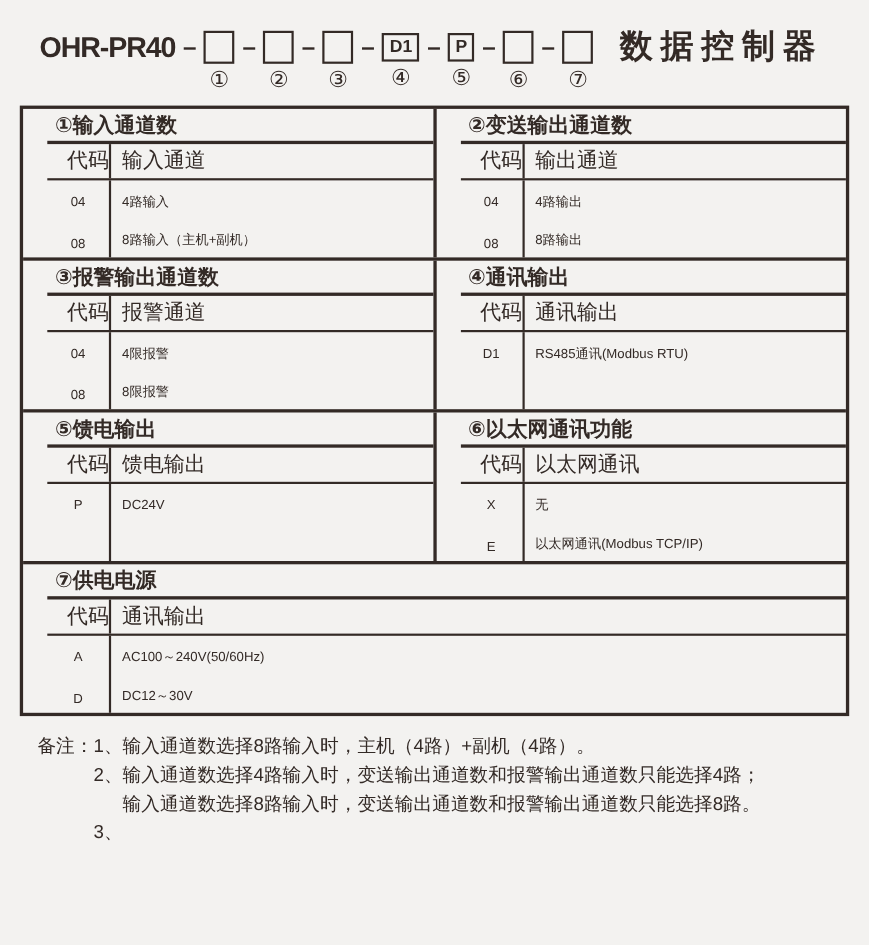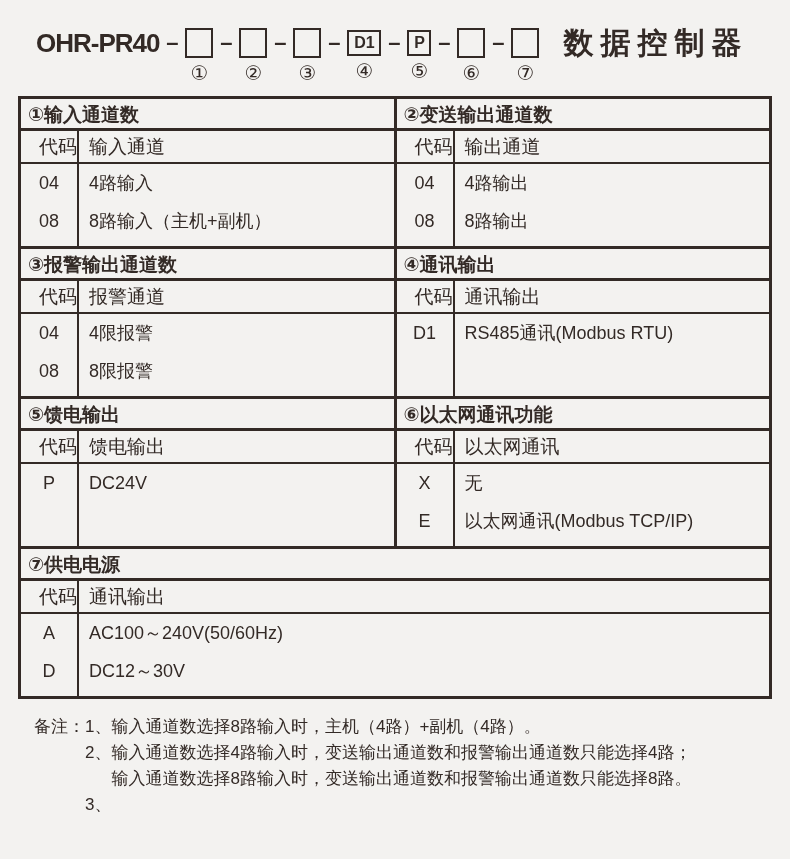--- a/index.html
+++ b/index.html
@@ -43,38 +43,38 @@
     line-height:30px;margin-left:24px;white-space:nowrap;
   }
 
   
   .spec-table{
     width:754px;margin:13px 0 0 18px;
     border:3px solid var(--ink);
   }
   .section-row{display:flex;}
   .section-row + .section-row{border-top:3px solid var(--ink);}
-  .section{flex:1;min-width:0;}
+  .section{flex:1;min-width:0;padding-left:22px;}
   .section.left{border-right:3px solid var(--ink);}
   .sec-title{
     height:32px;line-height:32px;
     font-size:19px;font-weight:bold;padding-left:7px;
     border-bottom:3px solid var(--ink);
     white-space:nowrap;overflow:hidden;
   }
   .sec-header{
     display:flex;height:33px;line-height:31px;font-size:19px;
     border-bottom:2px solid var(--ink);
   }
   .code-col{
     width:58px;flex:0 0 58px;text-align:right;
     border-right:2px solid var(--ink);
   }
   .desc-col{flex:1;padding-left:10px;white-space:nowrap;overflow:hidden;}
-  .sec-body{display:flex;height:82px;font-size:18px;}
+  .sec-body{display:flex;height:70px;font-size:12px;}
   .sec-body .cells{display:flex;flex-direction:column;}
   .sec-body .code-cells{width:58px;flex:0 0 58px;border-right:2px solid var(--ink);}
   .sec-body .desc-cells{flex:1;}
   .cell{height:38px;line-height:38px;}
   .code-cells .cell{text-align:center;}
   .desc-cells .cell{padding-left:10px;white-space:nowrap;overflow:hidden;}
 
   
   .notes{
     display:flex;

